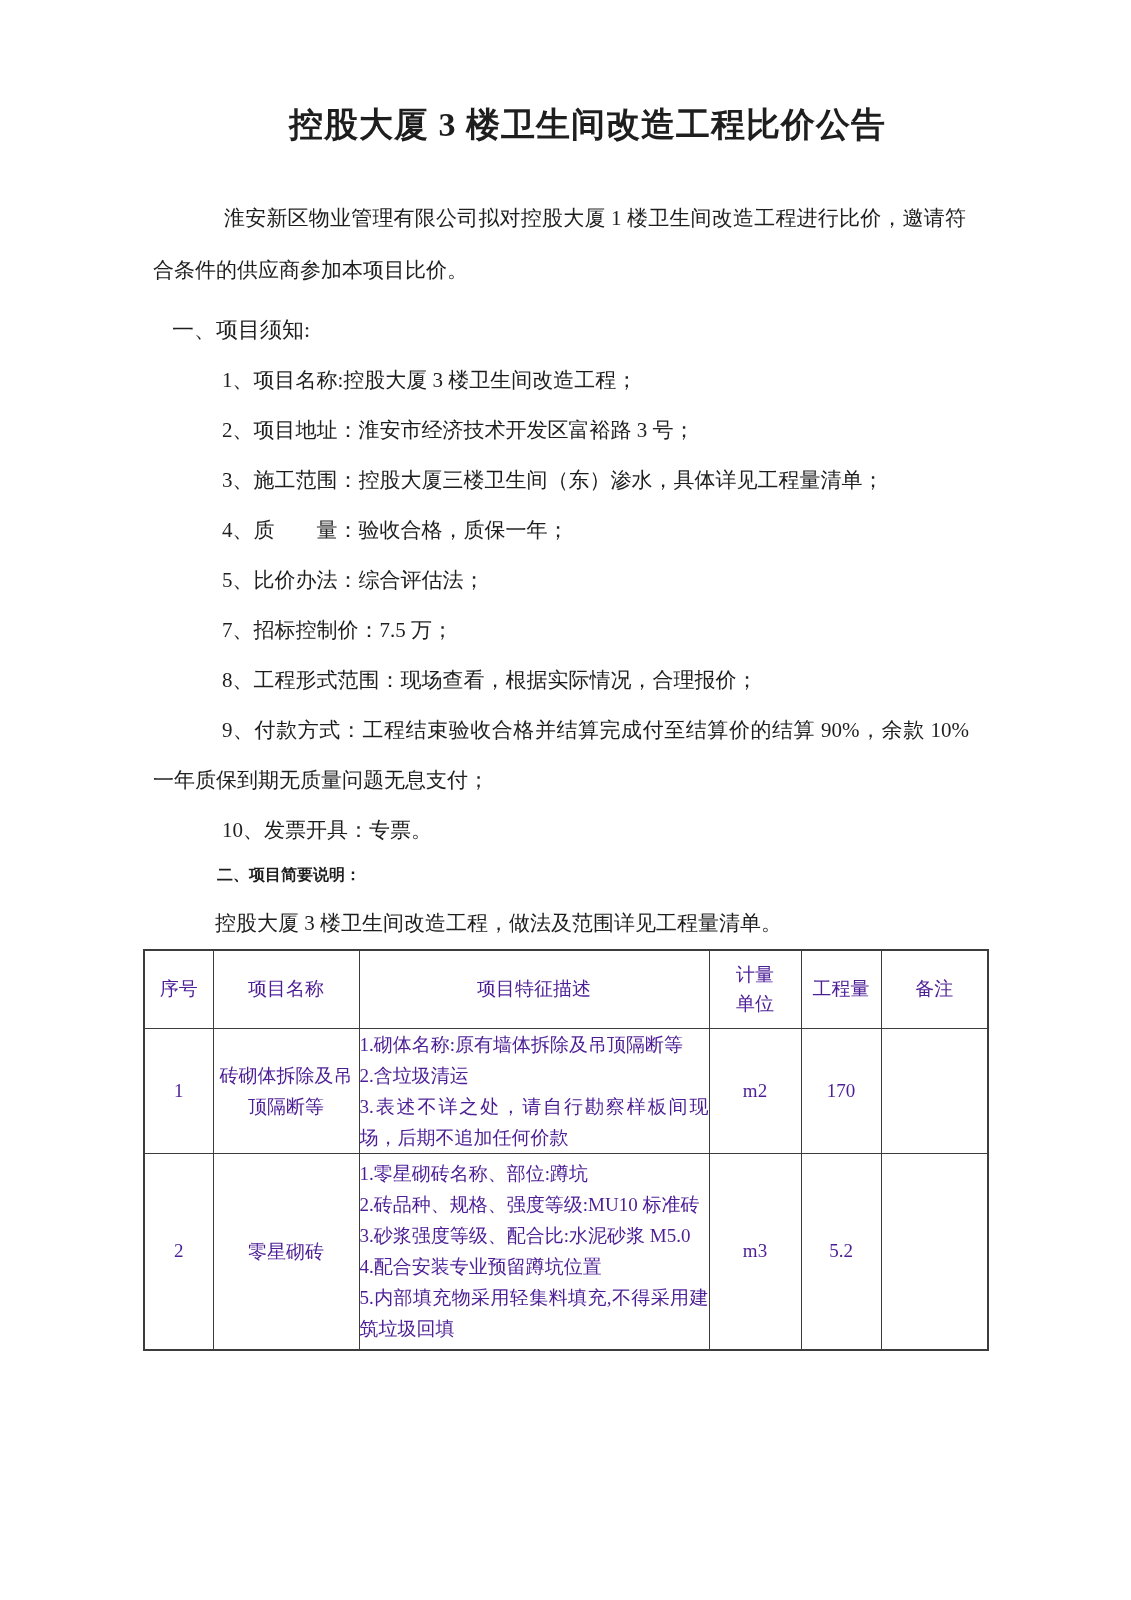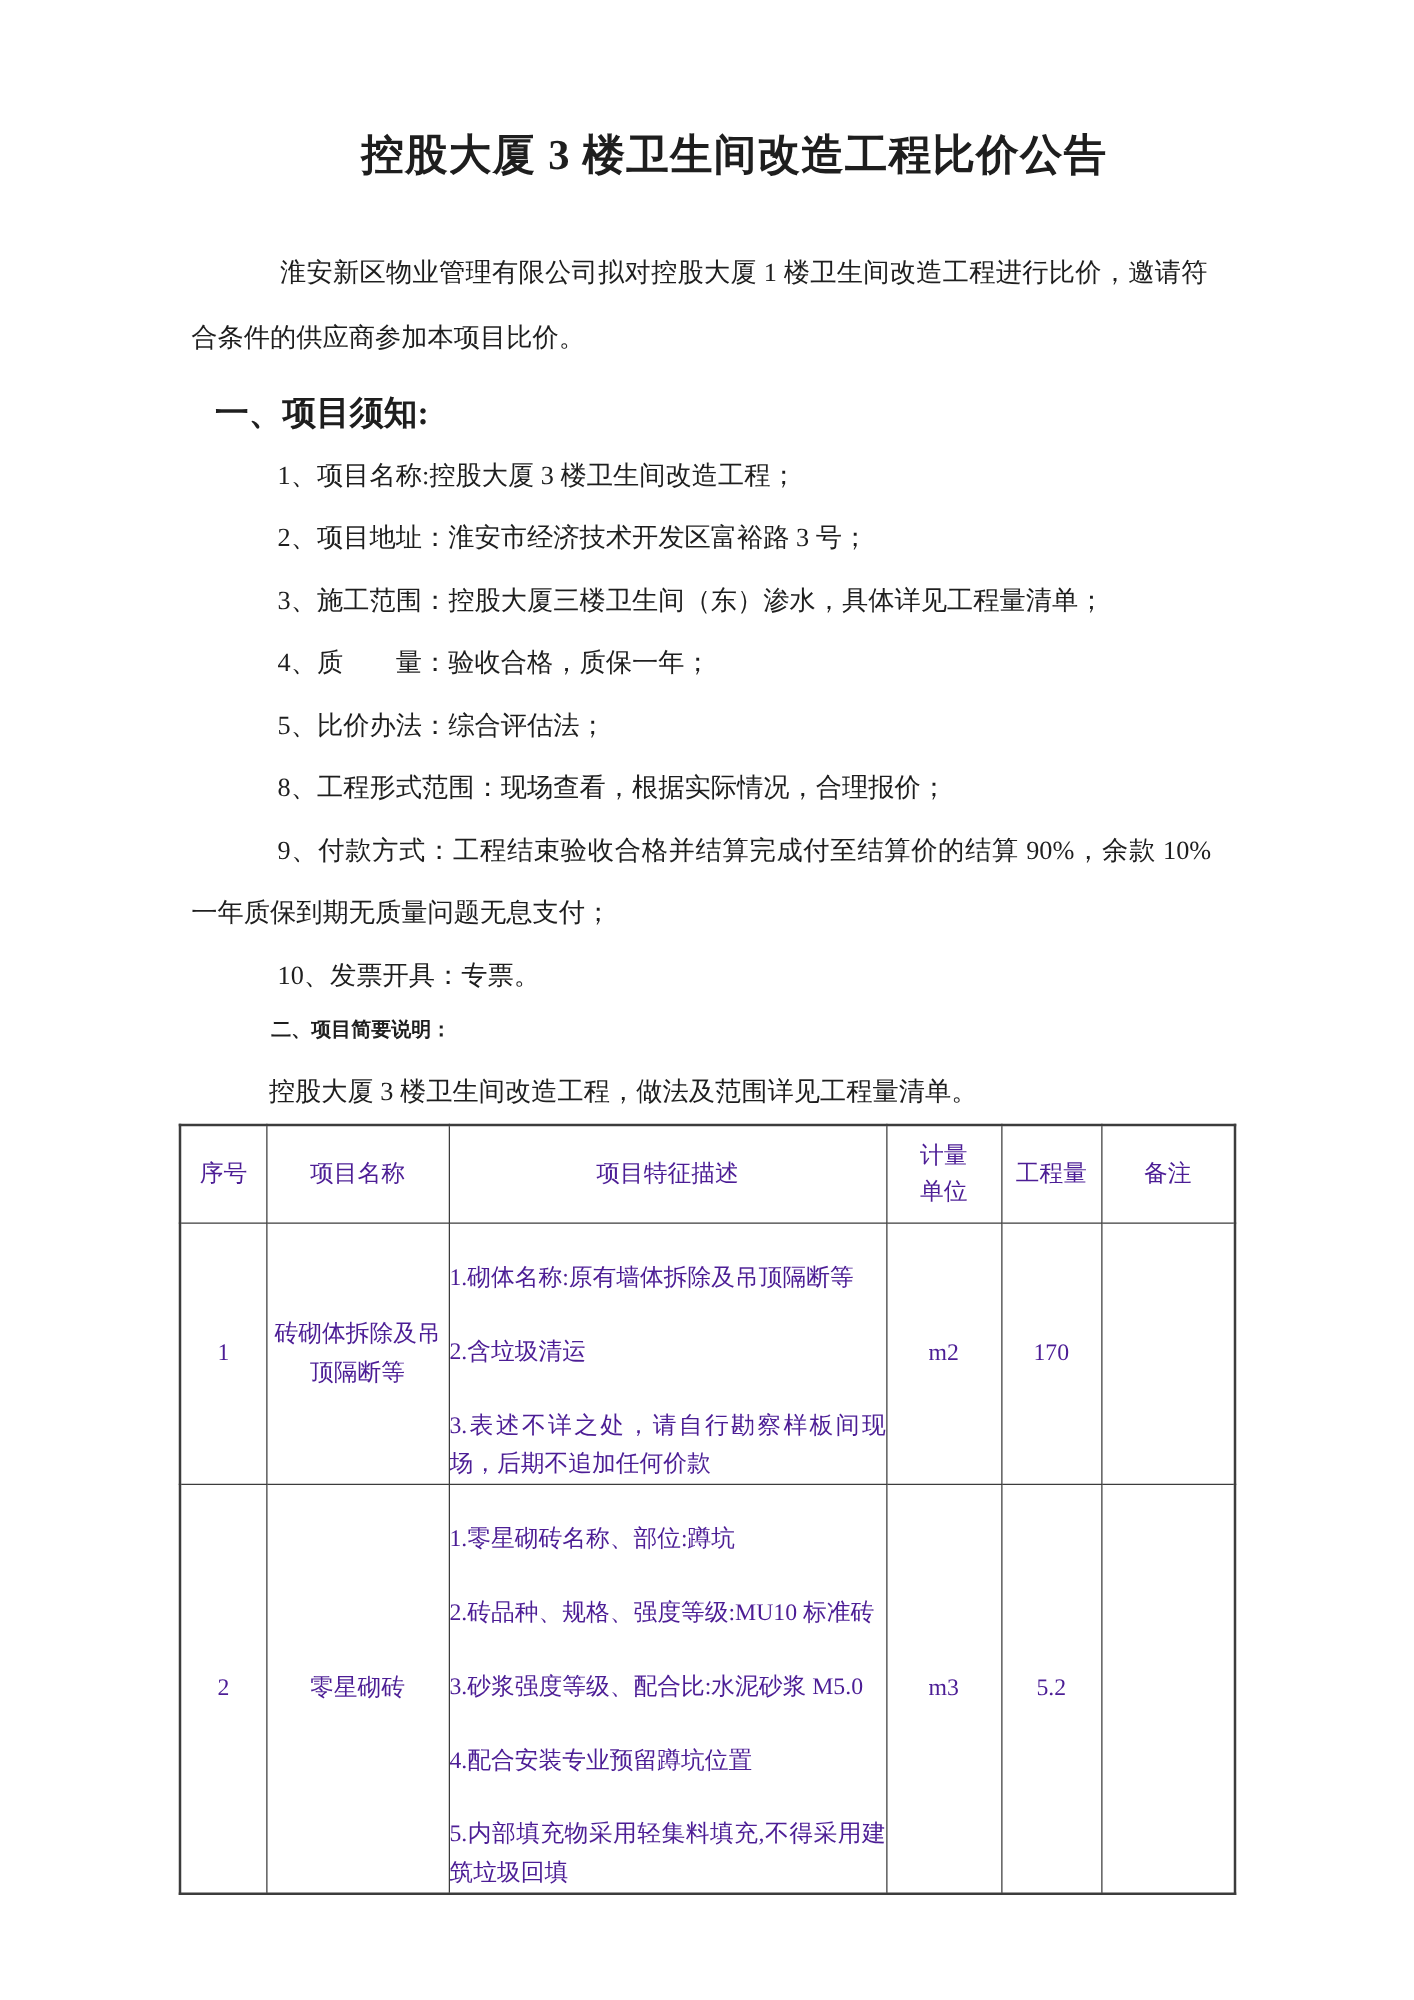--- a/index.html
+++ b/index.html
@@ -19,21 +19,21 @@
   }
 
   .intro{
     margin:44px 165px 0 153px;
     font-size:21px;line-height:52px;
     text-indent:71px;text-align:justify;
   }
 
   .sec1-heading{
     margin:12px 0 0 153px;
-    font-size:27px;font-weight:700;line-height:44px;
+    font-size:22px;font-weight:400;line-height:44px;
     text-indent:19px;
   }
 
   .notice{margin:3px 162px 0 153px;}
   .notice p{
     margin:0;font-size:21px;line-height:50px;
     text-indent:69px;text-align:justify;
   }
 
   .sec2-heading{
@@ -64,39 +64,40 @@
   }
   table.boq thead tr{height:78px;}
   table.boq tbody tr.row1{height:123px;}
   table.boq tbody tr.row2{height:197px;}
   th .wrap2{display:inline-block;width:46px;line-height:29px;word-break:break-all;}
   td.name-cell{padding:0 9px;line-height:31px;margin-left:12px;}
   td.desc-cell{
     text-align:left;vertical-align:middle;
     padding:4px 8px 4px 10px;
   }
-  td.desc-cell div{line-height:31px;text-align:justify;margin-top:28px;}
+  td.desc-cell div{line-height:31px;text-align:justify;}
 </style>
 </head>
 <body>
 
 <div class="page">
 
   <h1 class="doc-title">控股大厦 3 楼卫生间改造工程比价公告</h1>
 
   <p class="intro">淮安新区物业管理有限公司拟对控股大厦 1 楼卫生间改造工程进行比价，邀请符合条件的供应商参加本项目比价。</p>
 
   <h2 class="sec1-heading">一、项目须知:</h2>
 
   <div class="notice">
     <p>1、项目名称:控股大厦 3 楼卫生间改造工程；</p>
     <p>2、项目地址：淮安市经济技术开发区富裕路 3 号；</p>
     <p>3、施工范围：控股大厦三楼卫生间（东）渗水，具体详见工程量清单；</p>
     <p>4、质　　量：验收合格，质保一年；</p>
     <p>5、比价办法：综合评估法；</p>
+    <p>7、招标控制价：7.5 万；</p>
     <p>8、工程形式范围：现场查看，根据实际情况，合理报价；</p>
     <p>9、付款方式：工程结束验收合格并结算完成付至结算价的结算 90%，余款 10%一年质保到期无质量问题无息支付；</p>
     <p>10、发票开具：专票。</p>
   </div>
 
   <h2 class="sec2-heading">二、项目简要说明：</h2>
 
   <p class="table-intro">控股大厦 3 楼卫生间改造工程，做法及范围详见工程量清单。</p>
 
   <table class="boq">

